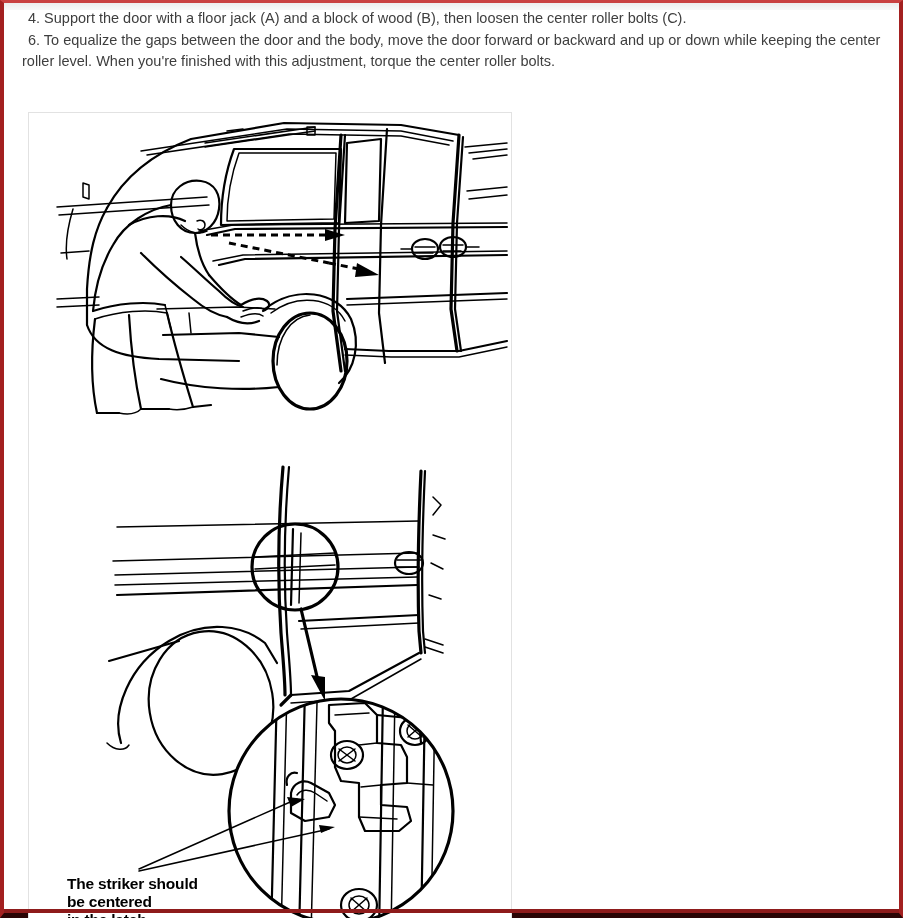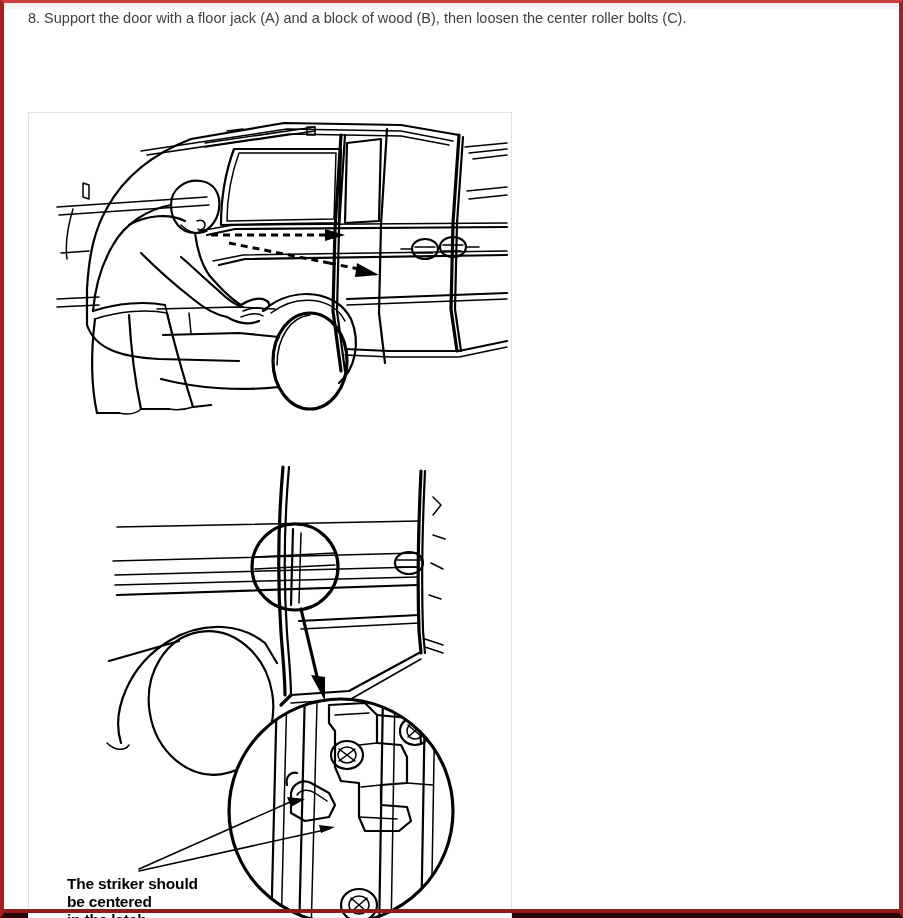--- a/index.html
+++ b/index.html
@@ -104,21 +104,22 @@
     white-space: pre-line;
   }
 </style>
 </head>
 <body>
 
 <div id="page">
   <div id="top-shade"></div>
 
   <div id="instructions">
-    <p class="step">8. Support the door with a floor jack (A) and a block of wood (B), then loosen the center roller bolts (C).</p>
+    <p class="step">4. Support the door with a floor jack (A) and a block of wood (B), then loosen the center roller bolts (C).</p>
+    <p class="step">6. To equalize the gaps between the door and the body, move the door forward or backward and up or down while keeping the center roller level. When you're finished with this adjustment, torque the center roller bolts.</p>
   </div>
 
   <div id="figure-frame">
 
     <svg width="482" height="340" viewBox="0 0 482 340" aria-hidden="true">
 
       <path class="ink ink-med" d="M78 95 C96 62 126 40 162 26 L255 10 L372 12 L430 22"></path>
       <path class="ink ink-thin" d="M112 38 L258 16 L372 18 L424 28"></path>
       <path class="ink ink-thin" d="M118 42 L260 21 L372 23 L420 32"></path>
 

